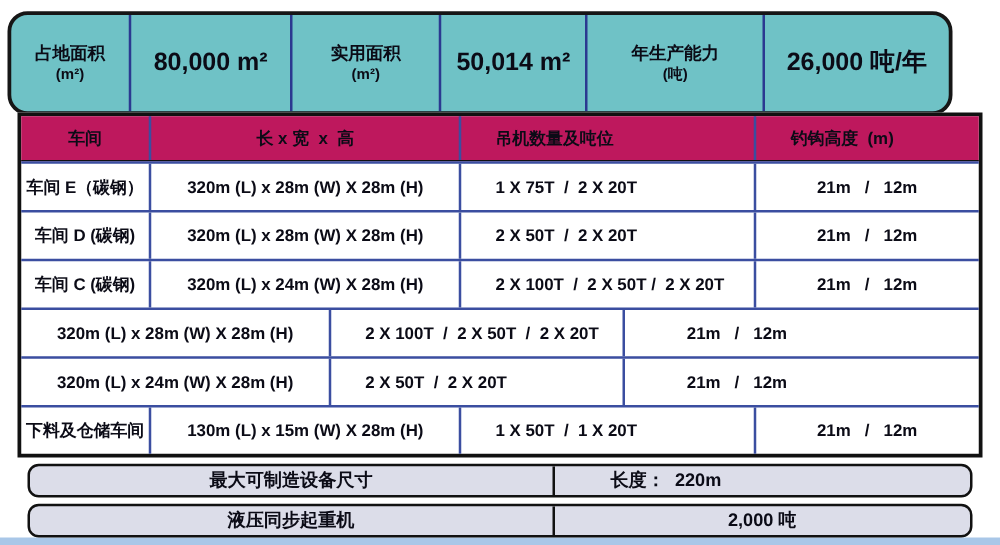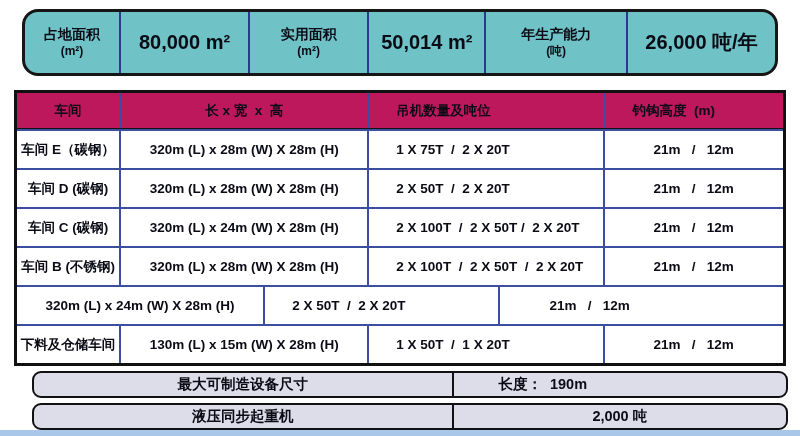--- a/index.html
+++ b/index.html
@@ -8,21 +8,21 @@
     position: relative;
     background: #ffffff;
     font-family: "Liberation Sans", sans-serif;
     font-weight: bold;
     color: #0b0b16;
     overflow: hidden;
   }
 
   
   .site-band {
-    position: absolute; left: 22px; top: 9px; width: 756px; height: 67px;
+    position: absolute; left: 6px; top: 9px; width: 756px; height: 83px;
     background: #6FC2C6;
     border: 3px solid #161616;
     border-radius: 16px;
     display: flex; overflow: hidden;
   }
   .site-cell {
     display: flex; flex-direction: column; align-items: center; justify-content: center;
     border-right: 2px solid #2B3990;
     text-align: center; line-height: 1.25;
   }
@@ -57,21 +57,20 @@
   .thead .c4 { justify-content: flex-start; padding-left: 28px; }
 
   
   .fbar {
     position: absolute; left: 22px; width: 756px; height: 27px;
     background: #DCDDE9;
     border: 2px solid #111111;
     border-radius: 9px;
     display: flex; overflow: hidden;
     z-index: 2;
-    margin-left: 10px;
   }
   .fbar1 { top: 371px; }
   .fbar2 { top: 403px; }
   .fcell {
     display: flex; align-items: center; justify-content: center;
     border-right: 2px solid #111111;
     font-size: 14.5px; white-space: pre;
   }
   .fcell:last-child { border-right: none; }
   .f1a { width: 55.8%; } .f1b { width: 20.5%; } .f1c { width: 23.7%; }
@@ -133,21 +132,20 @@
   </div>
 
   <div class="trow">
     <div class="tcell c1">车间 C (碳钢)</div>
     <div class="tcell c2">320m (L) x 24m (W) X 28m (H)</div>
     <div class="tcell c3">2 X 100T  /  2 X 50T /  2 X 20T</div>
     <div class="tcell c4">21m   /   12m</div>
   </div>
 
   <div class="trow">
-    <div class="tcell c1">车间 B (不锈钢)</div>
     <div class="tcell c2">320m (L) x 28m (W) X 28m (H)</div>
     <div class="tcell c3">2 X 100T  /  2 X 50T  /  2 X 20T</div>
     <div class="tcell c4">21m   /   12m</div>
   </div>
 
   <div class="trow">
     <div class="tcell c2">320m (L) x 24m (W) X 28m (H)</div>
     <div class="tcell c3">2 X 50T  /  2 X 20T</div>
     <div class="tcell c4">21m   /   12m</div>
   </div>
@@ -155,21 +153,21 @@
   <div class="trow">
     <div class="tcell c1">下料及仓储车间</div>
     <div class="tcell c2">130m (L) x 15m (W) X 28m (H)</div>
     <div class="tcell c3">1 X 50T  /  1 X 20T</div>
     <div class="tcell c4">21m   /   12m</div>
   </div>
 </div>
 
 <div class="fbar fbar1">
   <div class="fcell f1a">最大可制造设备尺寸</div>
-  <div class="fcell f1c">长度：  190m</div>
+  <div class="fcell f1c">长度：  220m</div>
 </div>
 
 <div class="fbar fbar2">
   <div class="fcell f2a">液压同步起重机</div>
   <div class="fcell f2b">2,000 吨</div>
 </div>
 
 <div class="bottom-strip"></div>
 
 </body></html>

